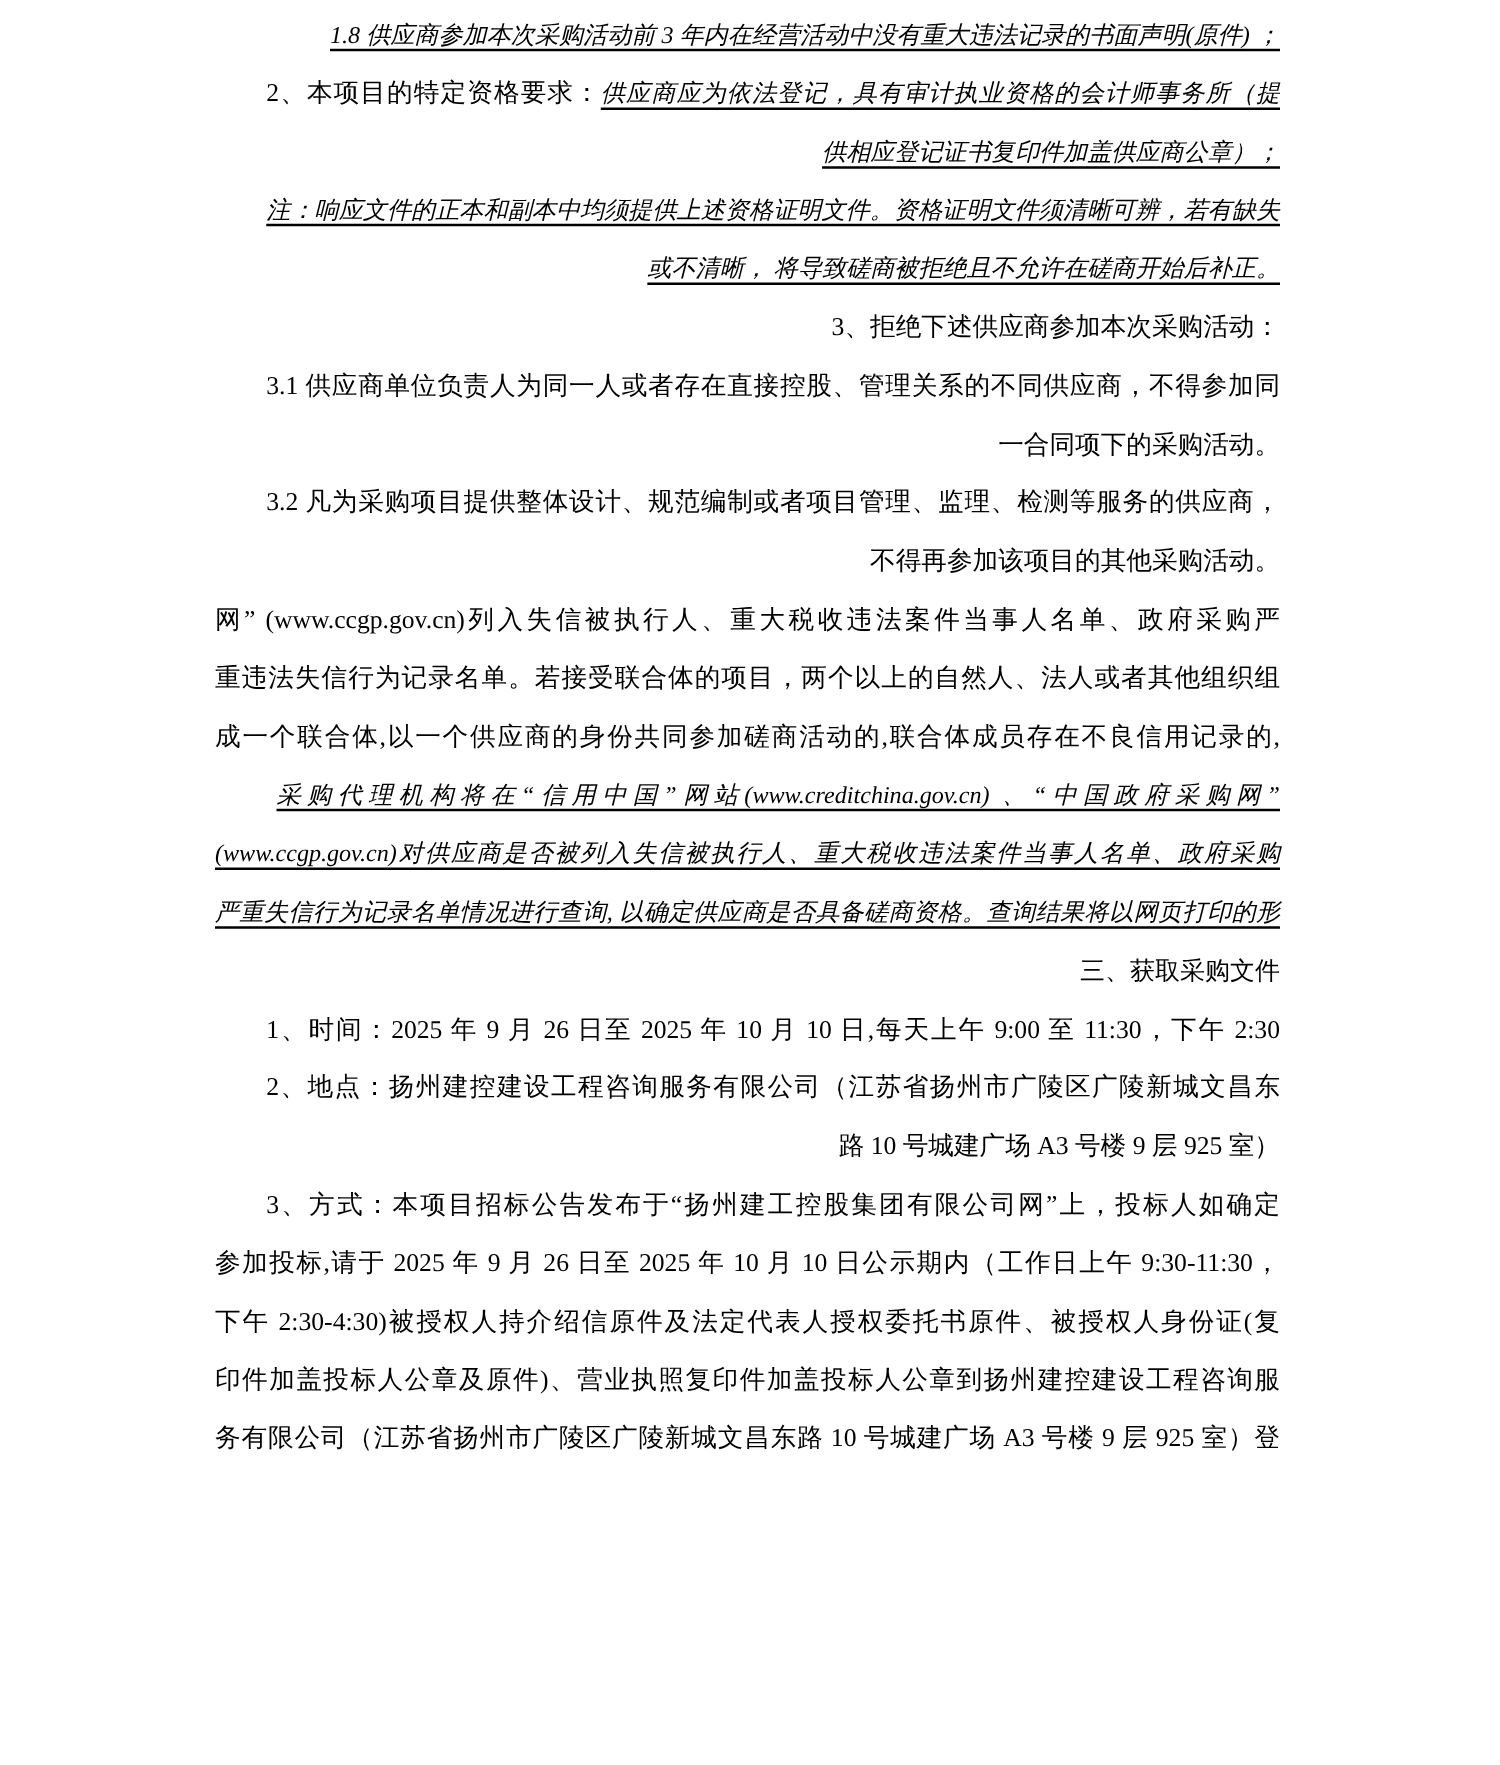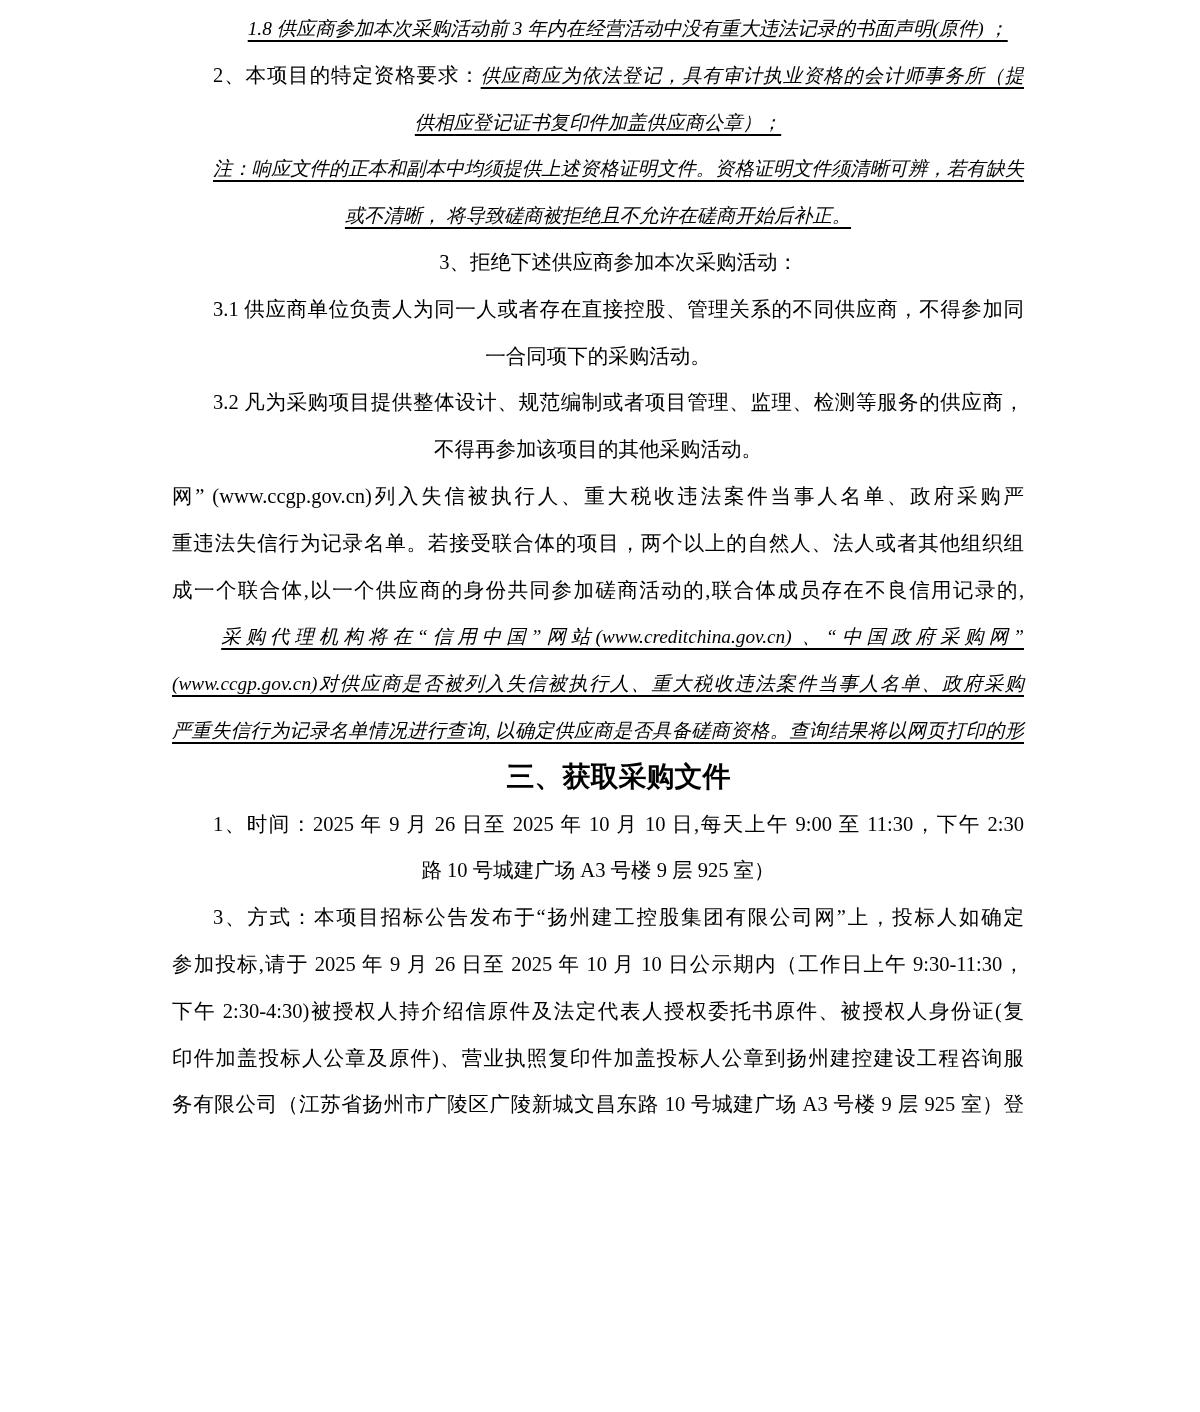--- a/index.html
+++ b/index.html
@@ -18,44 +18,44 @@
     left: 172px;
     top: 5px;
     width: 852px;
     color: #000000;
   }
   .line {
     line-height: 46.8px;
     height: 46.8px;
     font-size: 20.5px;
     font-family: "Liberation Serif", "DejaVu Serif", serif;
-    text-align: center;
+    text-align: right;
     white-space: normal;
     overflow: visible;
   }
   .line.j {
     text-align: justify;
     text-align-last: justify;
   }
   .s-n {
     font-style: normal;
     font-weight: normal;
   }
   .s-iu {
     font-style: italic;
     font-size: 19.3px;
     text-decoration: underline;
     text-decoration-thickness: 1.6px;
     text-underline-offset: 5px;
     text-decoration-color: #000000;
   }
   .s-b {
-    font-weight: bold;
+    font-weight: normal;
     font-family: "Liberation Sans", "DejaVu Sans", sans-serif;
-    font-size: 28px;
+    font-size: 20px;
     margin-top: 45px;
   }
 </style>
 </head>
 <body>
 
 <div class="doc-page">
   <div>
       <div class="line" style="text-indent: 2.9em;"><span class="s-iu">1.8 供应商参加本次采购活动前 3 年内在经营活动中没有重大违法记录的书面声明(原件) ；</span></div>
       <div class="line j" style="text-indent: 2em;"><span class="s-n">2、本项目的特定资格要求：</span><span class="s-iu">供应商应为依法登记，具有审计执业资格的会计师事务所（提</span></div>
@@ -68,20 +68,21 @@
       <div class="line j" style="text-indent: 2em;"><span class="s-n">3.2 凡为采购项目提供整体设计、规范编制或者项目管理、监理、检测等服务的供应商，</span></div>
       <div class="line"><span class="s-n">不得再参加该项目的其他采购活动。</span></div>
       <div class="line j"><span class="s-n">网” (www.ccgp.gov.cn)列入失信被执行人、重大税收违法案件当事人名单、政府采购严</span></div>
       <div class="line j"><span class="s-n">重违法失信行为记录名单。若接受联合体的项目，两个以上的自然人、法人或者其他组织组</span></div>
       <div class="line j"><span class="s-n">成一个联合体,以一个供应商的身份共同参加磋商活动的,联合体成员存在不良信用记录的,</span></div>
       <div class="line j" style="text-indent: 2.4em;"><span class="s-iu">采购代理机构将在“信用中国”网站(www.creditchina.gov.cn) 、“中国政府采购网”</span></div>
       <div class="line j"><span class="s-iu">(www.ccgp.gov.cn)对供应商是否被列入失信被执行人、重大税收违法案件当事人名单、政府采购</span></div>
       <div class="line j"><span class="s-iu">严重失信行为记录名单情况进行查询, 以确定供应商是否具备磋商资格。查询结果将以网页打印的形</span></div>
       <div class="line" style="text-indent: 2em;"><span class="s-b">三、获取采购文件</span></div>
       <div class="line j" style="text-indent: 2em;"><span class="s-n">1、时间：2025 年 9 月 26 日至 2025 年 10 月 10 日,每天上午 9:00 至 11:30，下午 2:30</span></div>
+      <div class="line j" style="text-indent: 2em;"><span class="s-n">2、地点：扬州建控建设工程咨询服务有限公司（江苏省扬州市广陵区广陵新城文昌东</span></div>
       <div class="line"><span class="s-n">路 10 号城建广场 A3 号楼 9 层 925 室）</span></div>
       <div class="line j" style="text-indent: 2em;"><span class="s-n">3、方式：本项目招标公告发布于“扬州建工控股集团有限公司网”上，投标人如确定</span></div>
       <div class="line j"><span class="s-n">参加投标,请于 2025 年 9 月 26 日至 2025 年 10 月 10 日公示期内（工作日上午 9:30-11:30，</span></div>
       <div class="line j"><span class="s-n">下午 2:30-4:30)被授权人持介绍信原件及法定代表人授权委托书原件、被授权人身份证(复</span></div>
       <div class="line j"><span class="s-n">印件加盖投标人公章及原件)、营业执照复印件加盖投标人公章到扬州建控建设工程咨询服</span></div>
       <div class="line j"><span class="s-n">务有限公司（江苏省扬州市广陵区广陵新城文昌东路 10 号城建广场 A3 号楼 9 层 925 室）登</span></div>
     </div>
 </div>
 
 </body></html>

